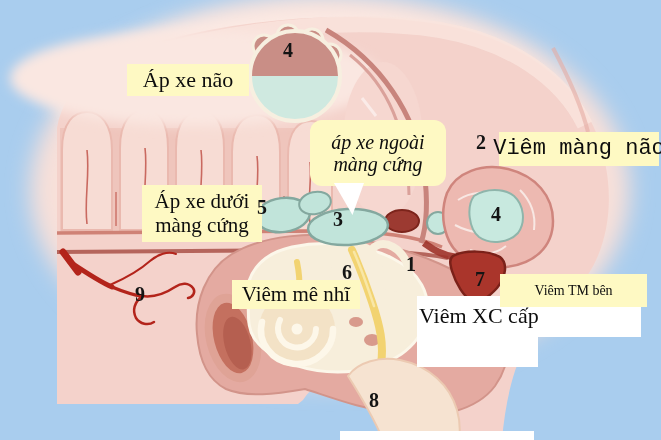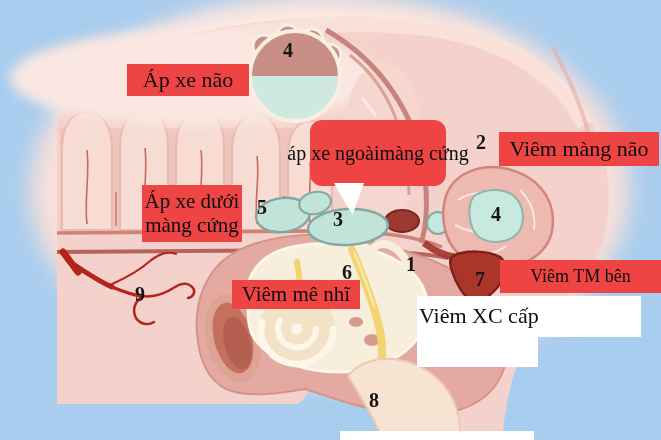--- a/index.html
+++ b/index.html
@@ -2,21 +2,21 @@
 <html><head>
 <meta charset="utf-8">
 <style>
   html,body{margin:0;padding:0;background:#dfe7ef;}
   .stage{
     position:relative;width:661px;height:440px;overflow:hidden;
     font-family:"Liberation Serif", serif;background:#a9cdee;
   }
   .stage svg{position:absolute;left:0;top:0;}
   .lbl{
-    position:absolute;background:#ef4444;color:#0d0d0d;
+    position:absolute;background:#fef9c3;color:#0d0d0d;
     display:flex;align-items:center;justify-content:center;
     text-align:center;line-height:1.12;white-space:nowrap;
   }
   .marker{
     position:absolute;color:#141414;font-weight:bold;font-size:20px;
     font-family:"Liberation Serif", serif;line-height:1;
   }
   .patch{position:absolute;background:#ffffff;}
   .bubble-tail{
     position:absolute;left:332px;top:183px;width:32px;height:32px;background:#ffffff;
@@ -198,36 +198,36 @@
          C 461 424 460 433 459 440
          L 383 440 C 373 416 360 395 348 376 Z" fill="#f6e3d1" stroke="#eccab2" stroke-width="2"></path>
   </svg>
 
   <div class="patch" style="left:417px;top:296px;width:224px;height:41px;"></div>
   <div class="patch" style="left:417px;top:336px;width:121px;height:31px;"></div>
   <div class="patch" style="left:340px;top:431px;width:194px;height:9px;"></div>
 
   <div class="lbl" style="left:127px;top:64px;width:122px;height:32px;font-size:22px;">Áp xe não</div>
 
-  <div class="lbl" style="left:310px;top:120px;width:136px;height:66px;font-size:20px;border-radius:12px;flex-direction:row;">
+  <div class="lbl" style="left:310px;top:120px;width:136px;height:66px;font-size:20px;border-radius:12px;flex-direction:column;font-style:italic;">
     <span>áp xe ngoài</span>
     <span>màng cứng</span>
   </div>
   <div class="bubble-tail"></div>
 
-  <div class="lbl" style="left:499px;top:132px;width:160px;height:34px;font-size:22px;">Viêm màng não</div>
-
-  <div class="lbl" style="left:142px;top:185px;width:100px;height:57px;font-size:21px;flex-direction:column;">
+  <div class="lbl" style="left:499px;top:132px;width:160px;height:34px;font-size:22px;font-family:Liberation Mono, monospace;">Viêm màng não</div>
+
+  <div class="lbl" style="left:142px;top:185px;width:120px;height:57px;font-size:21px;flex-direction:column;">
     <span>Áp xe dưới</span>
     <span>màng cứng</span>
   </div>
 
   <div class="lbl" style="left:232px;top:280px;width:128px;height:29px;font-size:21px;">Viêm mê nhĩ</div>
 
-  <div class="lbl" style="left:500px;top:260px;width:161px;height:33px;font-size:18px;">Viêm TM bên</div>
+  <div class="lbl" style="left:500px;top:274px;width:147px;height:33px;font-size:14px;">Viêm TM bên</div>
 
   <div class="lbl" style="left:419px;top:301px;width:132px;height:30px;font-size:22px;justify-content:flex-start;background:transparent;text-align:right;">Viêm XC cấp</div>
 
 
 
   <span class="marker" style="left:283px;top:40px;">4</span>
   <span class="marker" style="left:476px;top:132px;">2</span>
   <span class="marker" style="left:257px;top:197px;">5</span>
   <span class="marker" style="left:333px;top:209px;">3</span>
   <span class="marker" style="left:491px;top:204px;">4</span>

